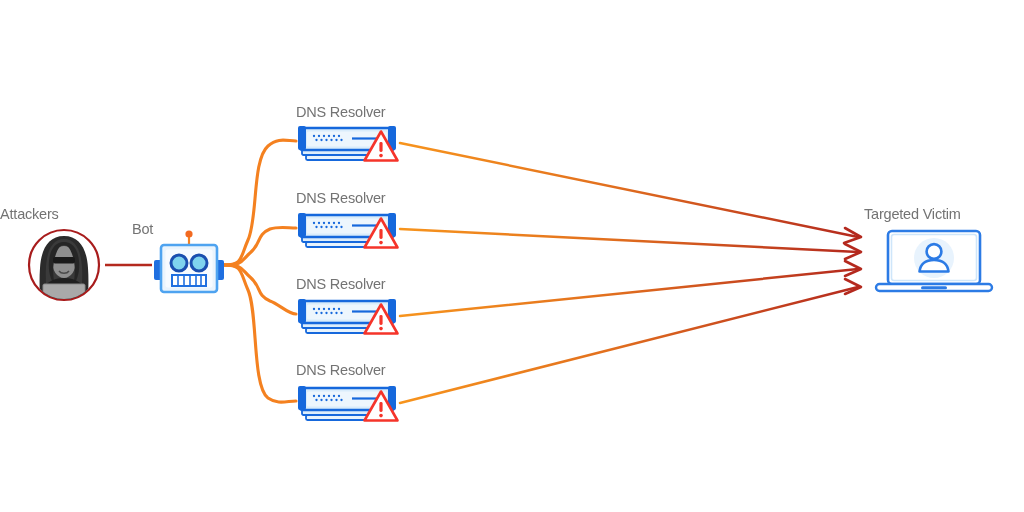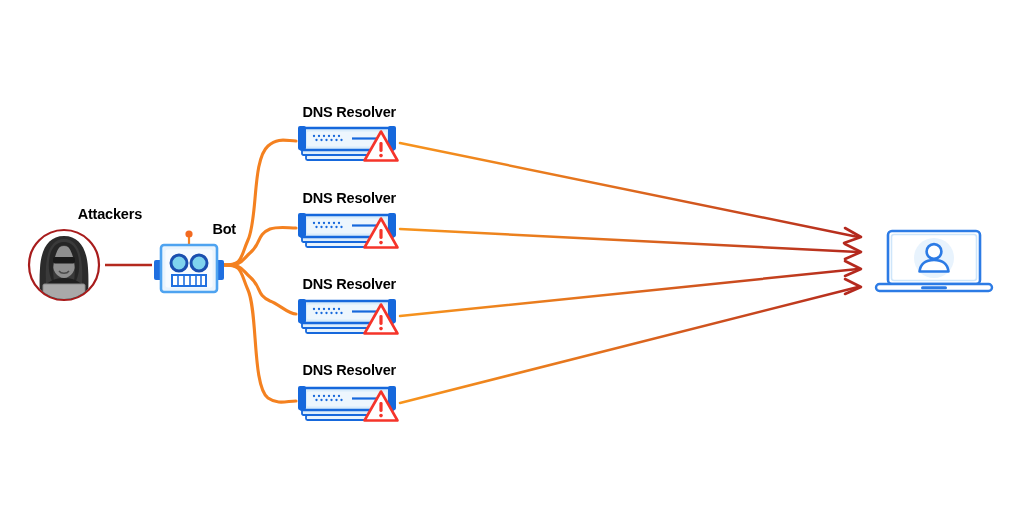--- a/index.html
+++ b/index.html
@@ -24,25 +24,25 @@
     top: 0;
     width: 1024px;
     height: 512px;
   }
   .node {
     position: absolute;
   }
   .node-label {
     position: absolute;
     font-size: 14.5px;
-    font-weight: bold;
-    color: #000000;
+    font-weight: normal;
+    color: #737373;
     letter-spacing: -0.2px;
     white-space: nowrap;
-    text-align: right;
+    text-align: left;
   }
 </style>
 </head>
 <body>
 
 <div id="diagram">
 
   <svg class="layer-svg" viewBox="0 0 1024 512">
     <defs>
       <linearGradient id="gradAmp1" x1="0" y1="0" x2="1" y2="0">
@@ -84,21 +84,21 @@
     </g>
 
     <g fill="none" stroke="#B4291E" stroke-width="2.6" stroke-linecap="round" stroke-linejoin="round">
       <path d="M845,228 L861,237 L844,243"></path>
       <path d="M845,244 L861,252 L845,259"></path>
       <path d="M845,261 L861,269 L845,276"></path>
       <path d="M845,279 L861,287 L845,294"></path>
     </g>
   </svg>
 
-  <div class="node-label" style="left:12px; top:206px; width:130px;">Attackers</div>
+  <div class="node-label" style="left:0px; top:206px; width:130px;">Attackers</div>
   <div class="node" style="left:22px; top:228px;">
     <svg width="84" height="74" viewBox="0 0 84 74">
       <circle cx="42" cy="37" r="35" fill="#ffffff" stroke="#A81C1C" stroke-width="2.2"></circle>
       <clipPath id="clipAtt">
           <circle cx="42" cy="37" r="34"></circle>
         </clipPath>
       <g clip-path="url(#clipAtt)">
 
         <path d="M42,8 C26,8 19,22 18,40 C17,54 18,66 18,74 L66,74 C66,66 67,54 66,40 C65,22 58,8 42,8 Z" fill="#2B2B2B"></path>
 
@@ -282,20 +282,21 @@
     </svg>
   </div>
   <div class="node" style="left:362px; top:388px;">
     <svg width="38" height="36" viewBox="0 0 38 36">
       <path d="M19,3.5 L35.5,32.5 L2.5,32.5 Z" fill="#ffffff" stroke="#F5342A" stroke-width="2.6" stroke-linejoin="round"></path>
       <rect x="17.4" y="14" width="3.2" height="10" rx="1.4" fill="#F5342A"></rect>
       <circle cx="19" cy="27.6" r="1.8" fill="#F5342A"></circle>
     </svg>
   </div>
 
+  <div class="node-label" style="left:864px; top:206px; width:140px;">Targeted Victim</div>
   <div class="node" style="left:874px; top:228px;">
     <svg width="120" height="68" viewBox="0 0 120 68">
 
       <rect x="14" y="3" width="92" height="53" rx="4" fill="#ffffff" stroke="#2C7BE5" stroke-width="2.6"></rect>
       <rect x="17.5" y="6.5" width="85" height="46" rx="2.5" fill="#ffffff" stroke="#CFE6FA" stroke-width="1.6"></rect>
 
       <circle cx="60" cy="30" r="20" fill="#E8F3FD"></circle>
 
       <circle cx="60" cy="23.5" r="7.4" fill="#ffffff" stroke="#2C7BE5" stroke-width="2.6"></circle>
       <path d="M45.5,43.5 C46.5,35.5 52.5,32 60,32 C67.5,32 73.5,35.5 74.5,43.5 Z" fill="#ffffff" stroke="#2C7BE5" stroke-width="2.6" stroke-linejoin="round"></path>

